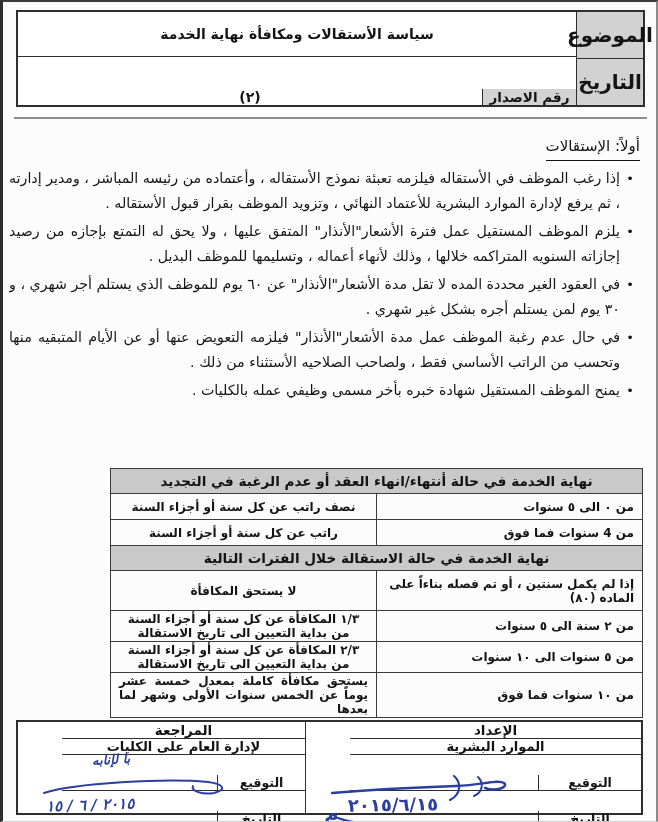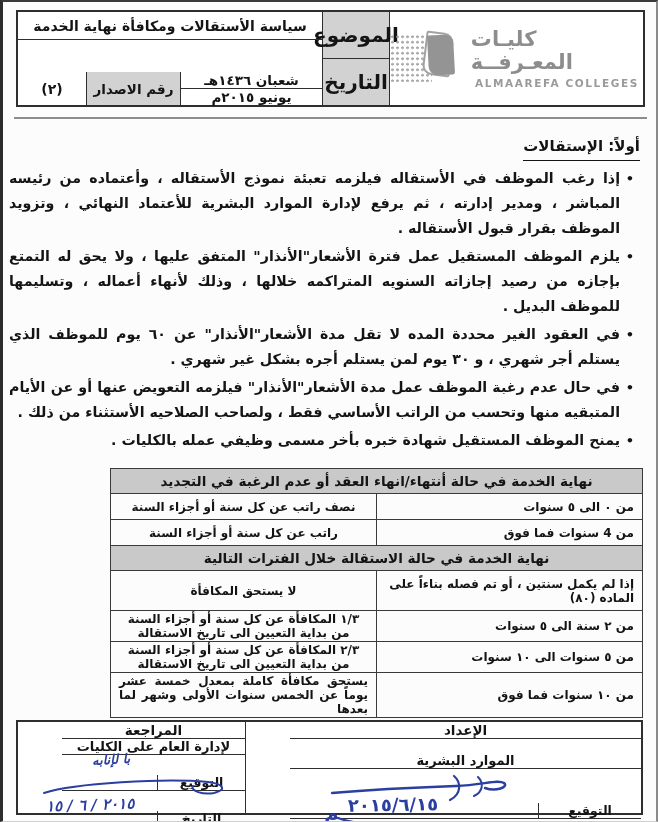--- a/index.html
+++ b/index.html
@@ -38,36 +38,36 @@
   .logo-book-back { position:absolute; left:34px; top:2px; width:28px; height:44px;
     border:2px solid #a2a2a2; background:#fff; border-radius:2px 10px 2px 10px; transform:rotate(7deg); }
   .logo-book-front { position:absolute; left:38px; top:5px; width:26px; height:40px;
     background:#949494; border-radius:2px 9px 2px 9px; transform:rotate(-3deg); }
   .logo-text { display:flex; flex-direction:column; align-items:center; }
   .logo-ar { font-size:21px; font-weight:bold; color:#8d8d8d; letter-spacing:1px; line-height:1.1; }
   .logo-en { font-size:10.5px; font-weight:bold; color:#9a9a9a; letter-spacing:1.6px; margin-top:3px; direction:ltr; }
   
   .hr-sep { position:absolute; top:115px; right:9px; left:11px; height:2px; background:#6f6f6f; opacity:.8; }
   
-  .body-text { position:absolute; top:132px; right:16px; left:6px; height:332px; overflow:hidden; font-weight:bold; font-size:14.2px; line-height:25px; }
+  .body-text { position:absolute; top:132px; right:16px; left:6px; height:332px; overflow:hidden; font-weight:normal; font-size:14.2px; line-height:25px; }
   .sec-head { display:inline-block; border-bottom:1.6px solid #141414; padding-bottom:1px; margin-bottom:5px; font-size:15px; }
   .bullet { display:flex; direction:rtl; margin-bottom:3px; }
   .bullet .dot { width:20px; flex:0 0 20px; text-align:center; font-size:13px; line-height:25px; }
   .bullet .btxt { flex:1; text-align:justify; }
   
   .bt { position:absolute; top:466px; right:13px; left:13px; border-collapse:collapse; width:533px; table-layout:fixed; font-weight:bold; }
   .bt th, .bt td { border:1.4px solid #3a3a3a; font-size:12px; padding:1px 8px; }
   .bt th { background:#c9c9c9; height:25px; text-align:center; font-size:13.6px; }
   .bt td.cond { width:248px; text-align:right; height:26px; }
   .bt td.ben  { text-align:center; }
   .bt td.ben.just { text-align:justify; }
   
   .appr { position:absolute; top:718px; right:13px; left:13px; height:95px; display:flex; direction:rtl; border:2px solid #2e2e2e; background:#fff; font-weight:bold; }
   .half { display:flex; flex-direction:column;padding-left:44px; }
-  .half.prep { width:396px; border-left:1.6px solid #2e2e2e;gap:14px; }
+  .half.prep { width:336px; border-left:1.6px solid #2e2e2e; }
   .half.review { flex:1; }
   .half .hrow { height:26px; border-bottom:1.2px solid #2e2e2e; display:flex; align-items:center; justify-content:center; font-size:13.5px; }
   .half .drow { height:26px; border-bottom:1.2px solid #2e2e2e; display:flex; align-items:center; justify-content:center; font-size:13px; }
   .half .srow, .half .trow { flex:1; display:flex; direction:rtl;margin-top:20px; }
   .half .srow { border-bottom:1.2px solid #2e2e2e; }
   .lblcell { border-left:1.2px solid #2e2e2e; display:flex; align-items:center; justify-content:center; font-size:12.5px; }
   .prep .lblcell { width:103px; border-left:0; border-right:0; }
   .prep .lblcell { border-left:1.2px solid #2e2e2e; }
   .review .lblcell { width:88px; border-left:1.2px solid #2e2e2e; }
   .valcell { flex:1; position:relative; }
@@ -81,44 +81,27 @@
   .hw-meem { position:absolute; left:306px; top:80px; font-size:20px; font-weight:bold; }
   .meem-tail { position:absolute; left:316px; top:92px; overflow:visible; }
   .hw-date-review { position:absolute; left:28px; top:74px; direction:ltr; font-size:15px; font-style:italic; letter-spacing:3px; transform:rotate(-2deg); }
 </style>
 </head>
 <body>
 
 <div class="doc">
 
   <div class="hdr">
-    <div class="hdr-logo">
-      <div class="logo-wrap">
-        <div class="logo-icon">
-          <div class="logo-dots"></div>
-          <div class="logo-book-back"></div>
-          <div class="logo-book-front"></div>
-        </div>
-        <div class="logo-text">
-          <div class="logo-ar">كليـات المعـرفــة</div>
-          <div class="logo-en">ALMAAREFA COLLEGES</div>
-        </div>
-      </div>
-    </div>
     <div class="hdr-labels">
       <div class="cell">الموضوع</div>
       <div class="cell">التاريخ</div>
     </div>
     <div class="hdr-content">
       <div class="hdr-subject">سياسة الأستقالات ومكافأة نهاية الخدمة</div>
       <div class="hdr-row2">
-        <div class="hdr-dates">
-          <div class="d">شعبان ١٤٣٦هـ</div>
-          <div class="d">يونيو ٢٠١٥م</div>
-        </div>
         <div class="hdr-issue-label">رقم الاصدار</div>
         <div class="hdr-issue-val">(٢)</div>
       </div>
     </div>
   </div>
 
   <div class="hr-sep"></div>
 
   <div class="body-text">
     <div><span class="sec-head">أولاً: الإستقالات</span></div>

